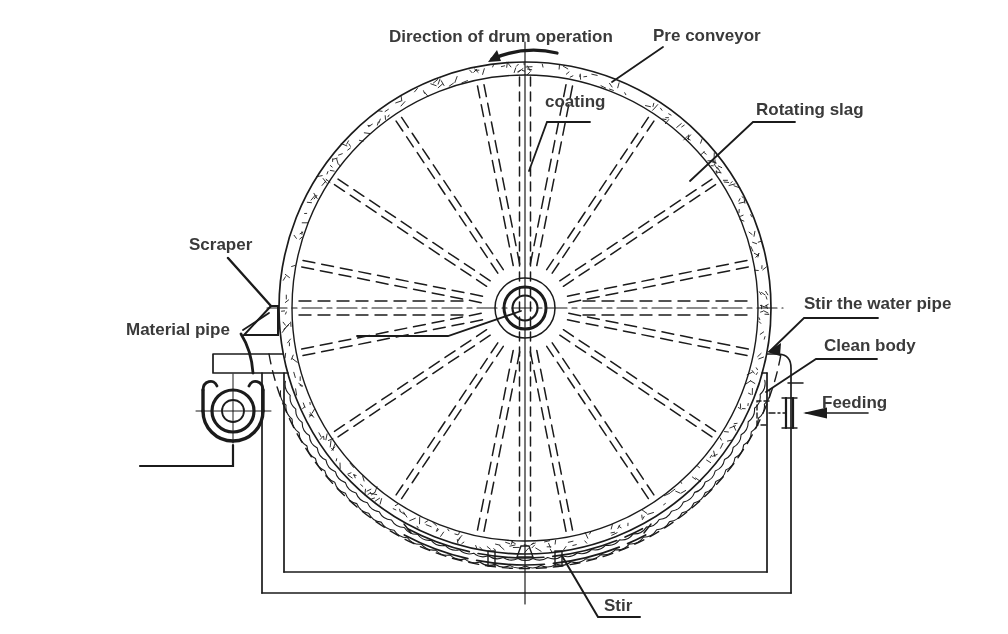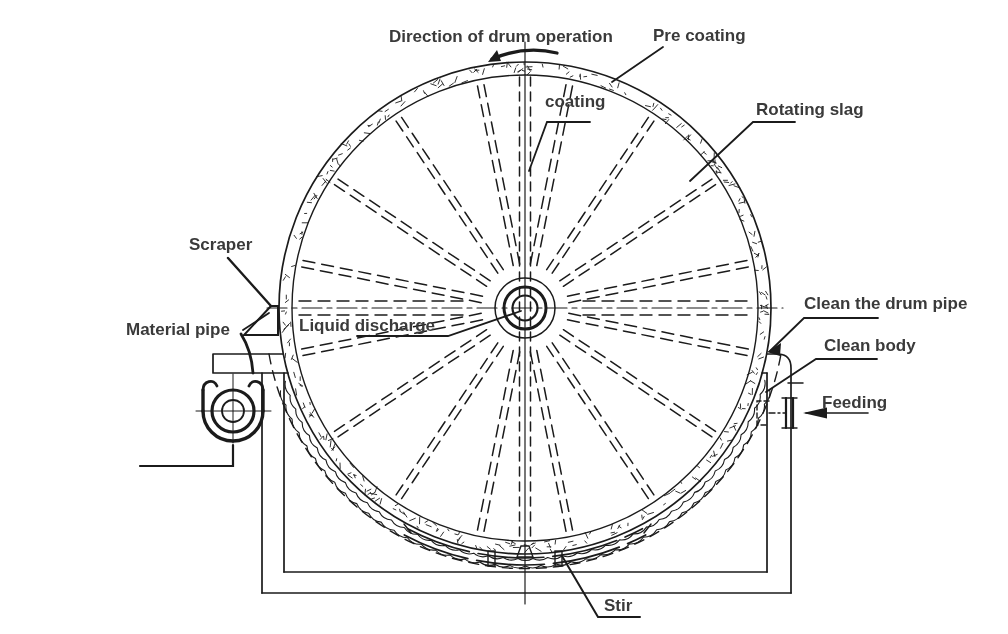--- a/index.html
+++ b/index.html
@@ -436,23 +436,22 @@
         <path d="M878,318 H804 L770,351"></path>
         <path d="M877,359 H816 L766,392"></path>
         <path d="M640,617 H598 L562,556" stroke-width="2"></path>
         <path d="M140,466 H233 V445" stroke-width="2.2"></path>
       </g>
       <polygon points="767,352 781,343 780,356" fill="#1b1b1b" stroke="none"></polygon>
     </g>
   </svg>
 
   <div class="lbl" style="left:389px;top:27px">Direction of drum operation</div>
-  <div class="lbl" style="left:653px;top:26px">Pre coating</div>
+  <div class="lbl" style="left:653px;top:26px">Pre conveyor</div>
   <div class="lbl" style="left:545px;top:92px">coating</div>
   <div class="lbl" style="left:756px;top:100px">Rotating slag</div>
   <div class="lbl" style="left:189px;top:235px">Scraper</div>
   <div class="lbl" style="left:126px;top:320px">Material pipe</div>
-  <div class="lbl" style="left:299px;top:316px">Liquid discharge</div>
-  <div class="lbl" style="left:804px;top:294px">Clean the drum pipe</div>
+  <div class="lbl" style="left:804px;top:294px">Stir the water pipe</div>
   <div class="lbl" style="left:824px;top:336px">Clean body</div>
   <div class="lbl" style="left:822px;top:393px">Feeding</div>
   <div class="lbl" style="left:604px;top:596px">Stir</div>
 </div>
 
 </body></html>

